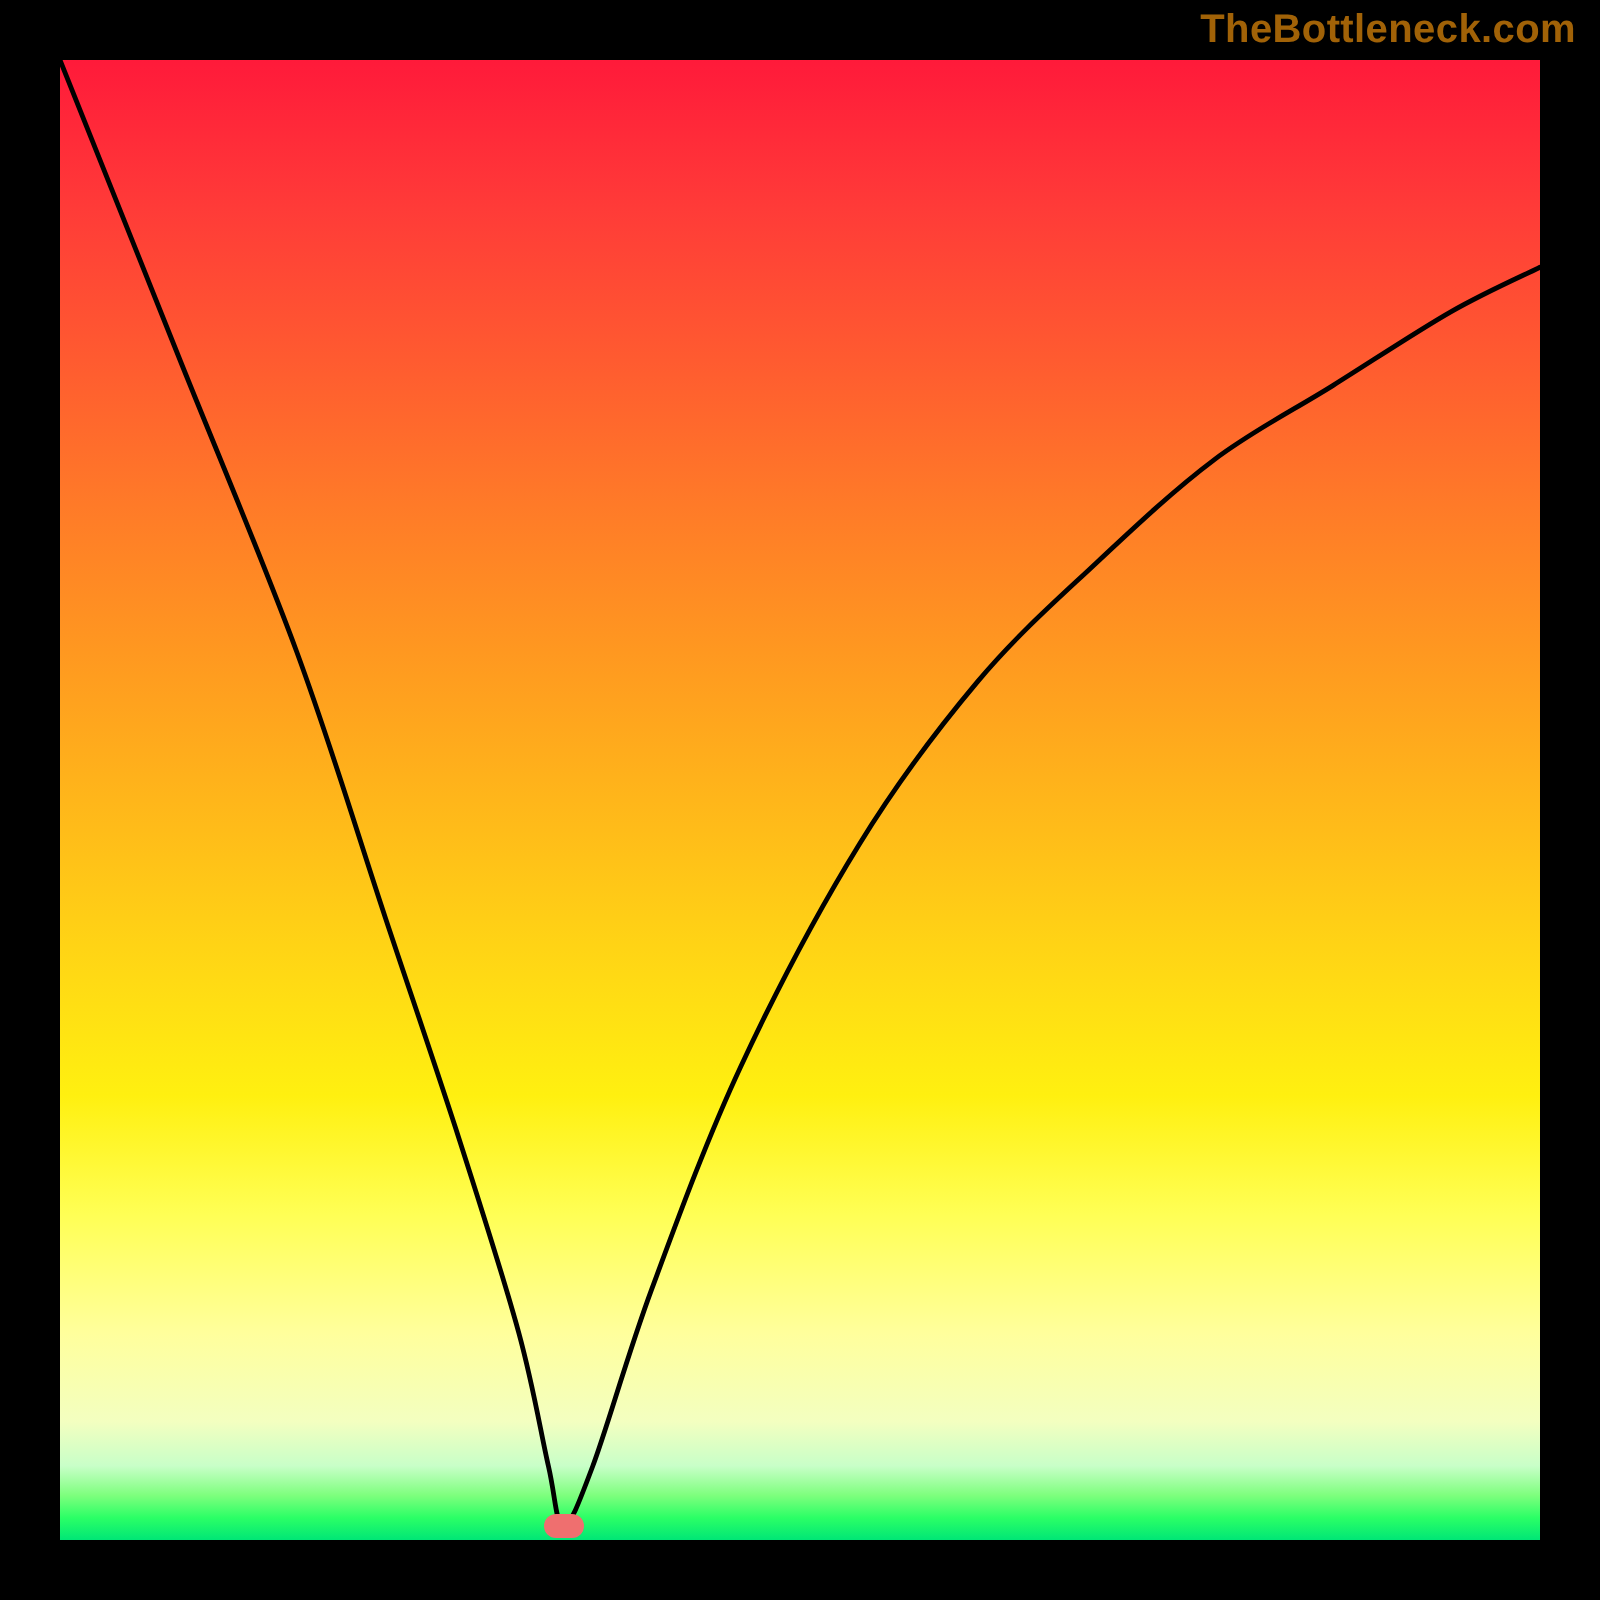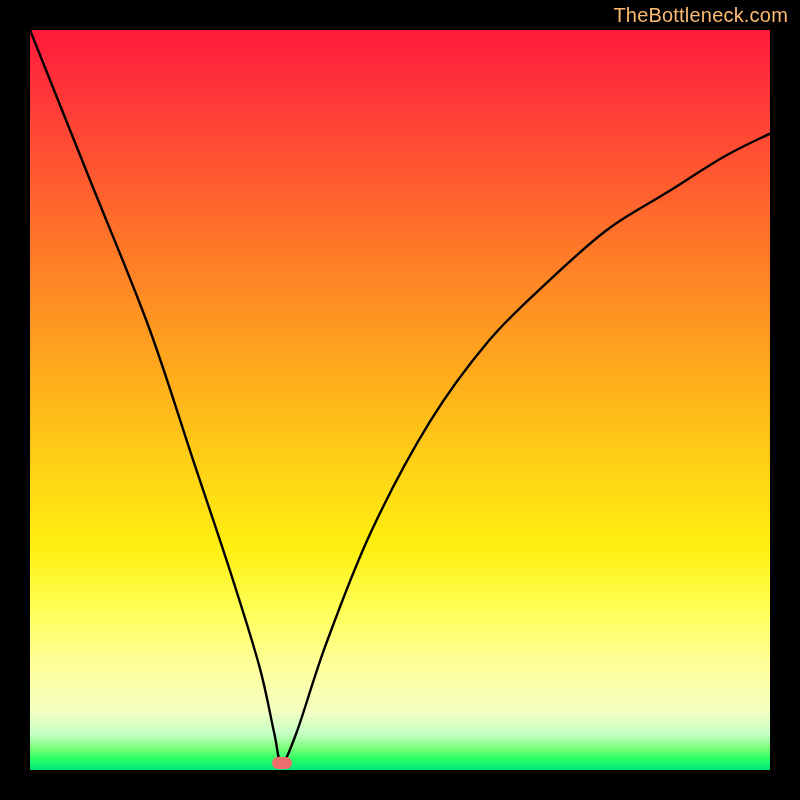--- a/index.html
+++ b/index.html
@@ -40,23 +40,23 @@
       #c8ffc8 95%,
       #7dff7d 97%,
       #2bff66 98.5%,
       #00e676 100%
     );
   }
   .watermark {
     position: absolute;
     top: 4px;
     right: 12px;
-    color: #fdba74;
+    color: #a16207;
     font-size: 20px;
-    font-weight: 400;
+    font-weight: 700;
     user-select: none;
     letter-spacing: 0.2px;
   }
   svg.curve {
     position: absolute;
     left: 0;
     top: 0;
     width: 740px;
     height: 740px;
   }

